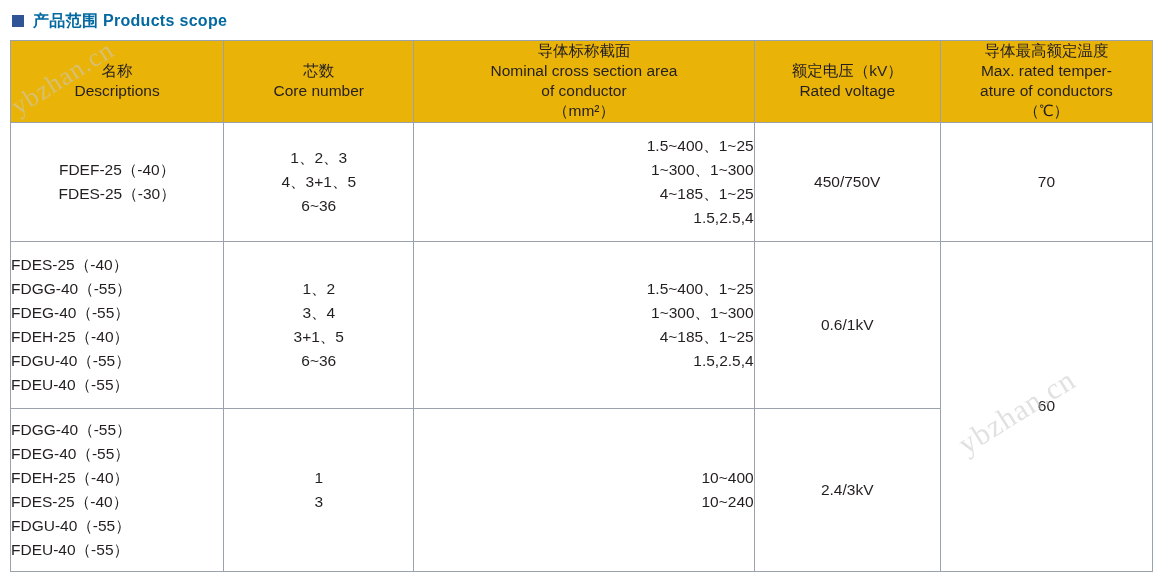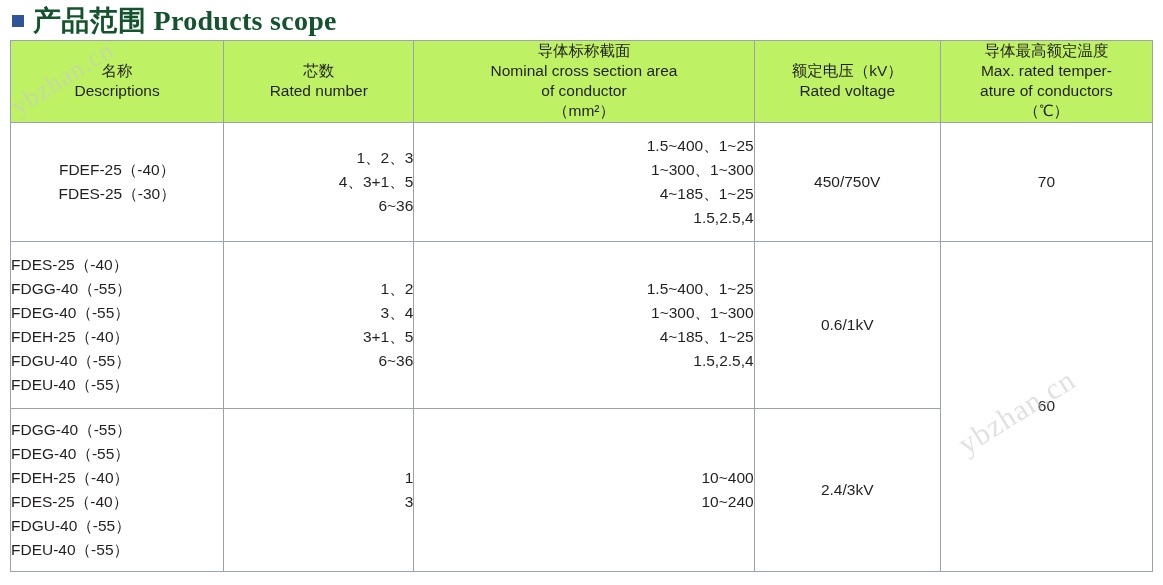--- a/index.html
+++ b/index.html
@@ -32,46 +32,45 @@
     box-sizing: border-box;
   }
   .title-marker {
     width: 12px;
     height: 12px;
     background: #2f5597;
     margin-right: 9px;
     flex: 0 0 auto;
   }
   .title-text {
-    font-size: 28px;
+    font-size: 16px;
     font-weight: bold;
     letter-spacing: 0.3px;
     white-space: nowrap;
-    color: #14532d;
-    font-family: Liberation Serif, serif;
+    color: #0369a1;
   }
 
   
   .tbl {
     position: absolute;
     left: 10px;
     top: 40px;
     width: 1143px;
     border-collapse: collapse;
     table-layout: fixed;
     background: transparent;
   }
   .tbl td, .tbl th {
     border: 1px solid #9aa3ad;
     padding: 0;
     vertical-align: middle;
     font-weight: normal;
   }
   thead td {
-    background: #bef264;
+    background: #eab308;
     text-align: center;
     font-size: 15.5px;
     line-height: 1.30;
     padding: 8px 4px;
     color: #231f20;
   }
   .col1 { width: 213px; }
   .col2 { width: 190px; }
   .col3 { width: 340px; }
   .col4 { width: 186px; }
@@ -87,21 +86,21 @@
   .names {
     text-align: center;
     white-space: pre-line;
   }
   .names-left {
     text-align: left;
     padding-left: 36px;
     white-space: pre-line;
   }
   .cores {
-    text-align: right;
+    text-align: center;
     padding-left: 42px;
     white-space: pre-line;
   }
   .areas {
     text-align: right;
     padding-left: 92px;
     white-space: pre-line;
   }
   .volt {
     text-align: center;
@@ -157,21 +156,21 @@
         <col class="col2">
         <col class="col3">
         <col class="col4">
         <col class="col5">
     </colgroup>
     <thead>
       <tr>
         <td style="white-space:pre-line">名称
 Descriptions</td>
         <td style="white-space:pre-line">芯数
-Rated number</td>
+Core number</td>
         <td style="white-space:pre-line">导体标称截面
 Nominal cross section area
 of conductor
 （mm²）</td>
         <td style="white-space:pre-line">额定电压（kV）
 Rated voltage</td>
         <td style="white-space:pre-line">导体最高额定温度
 Max. rated temper-
 ature of conductors
 （℃）</td>

